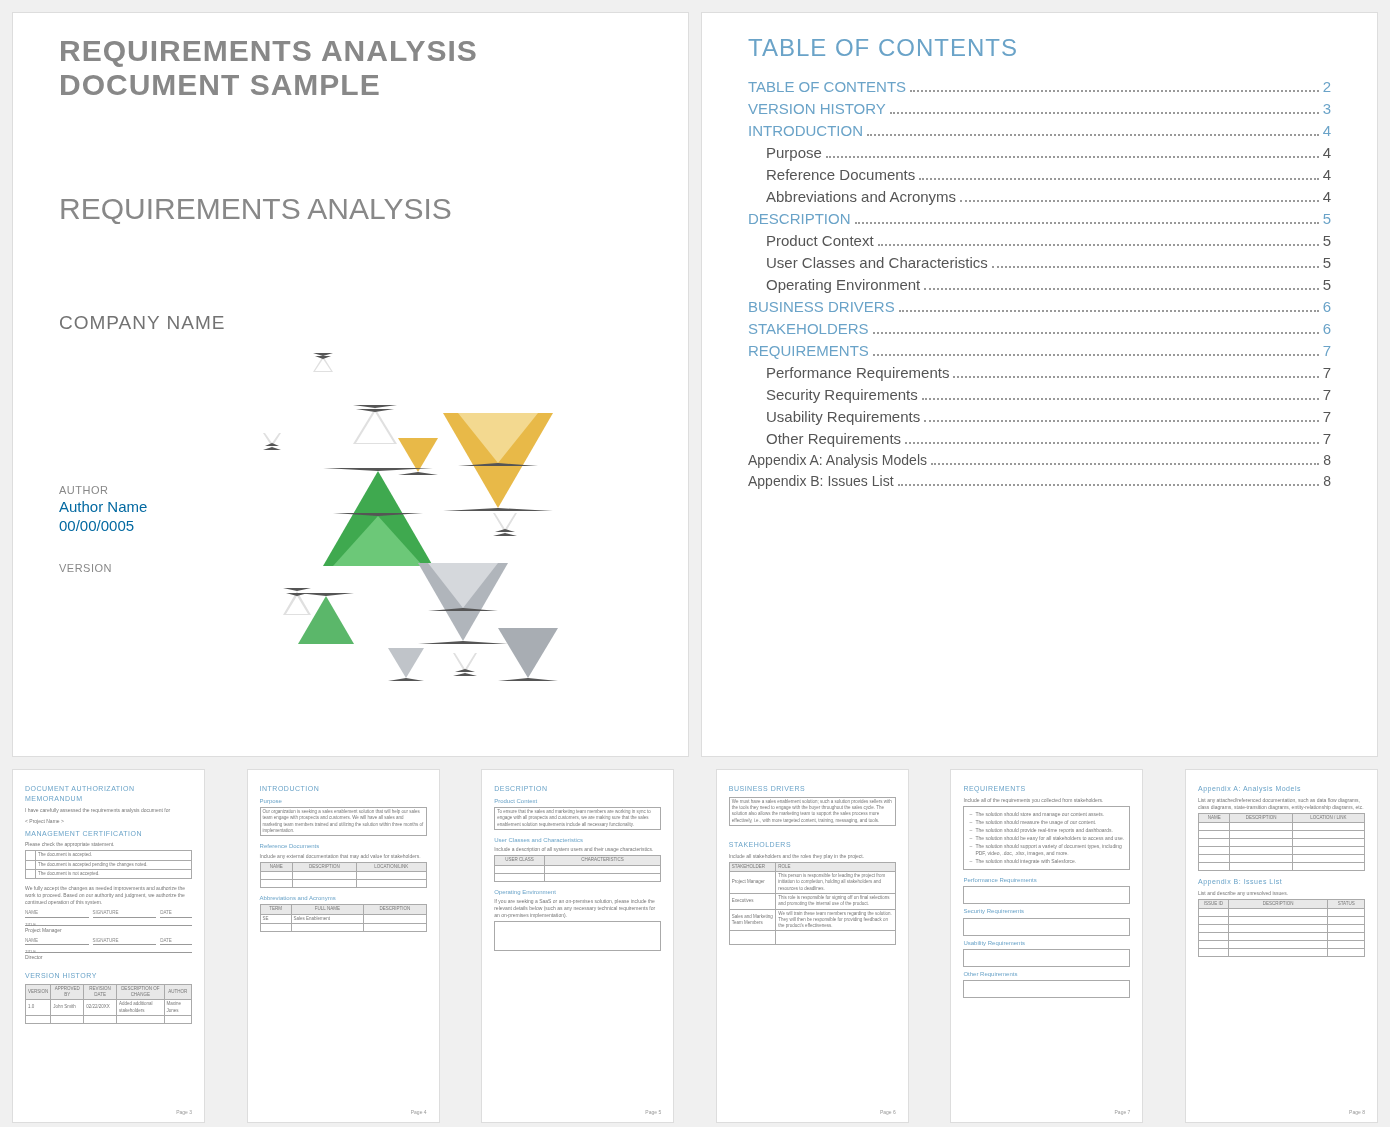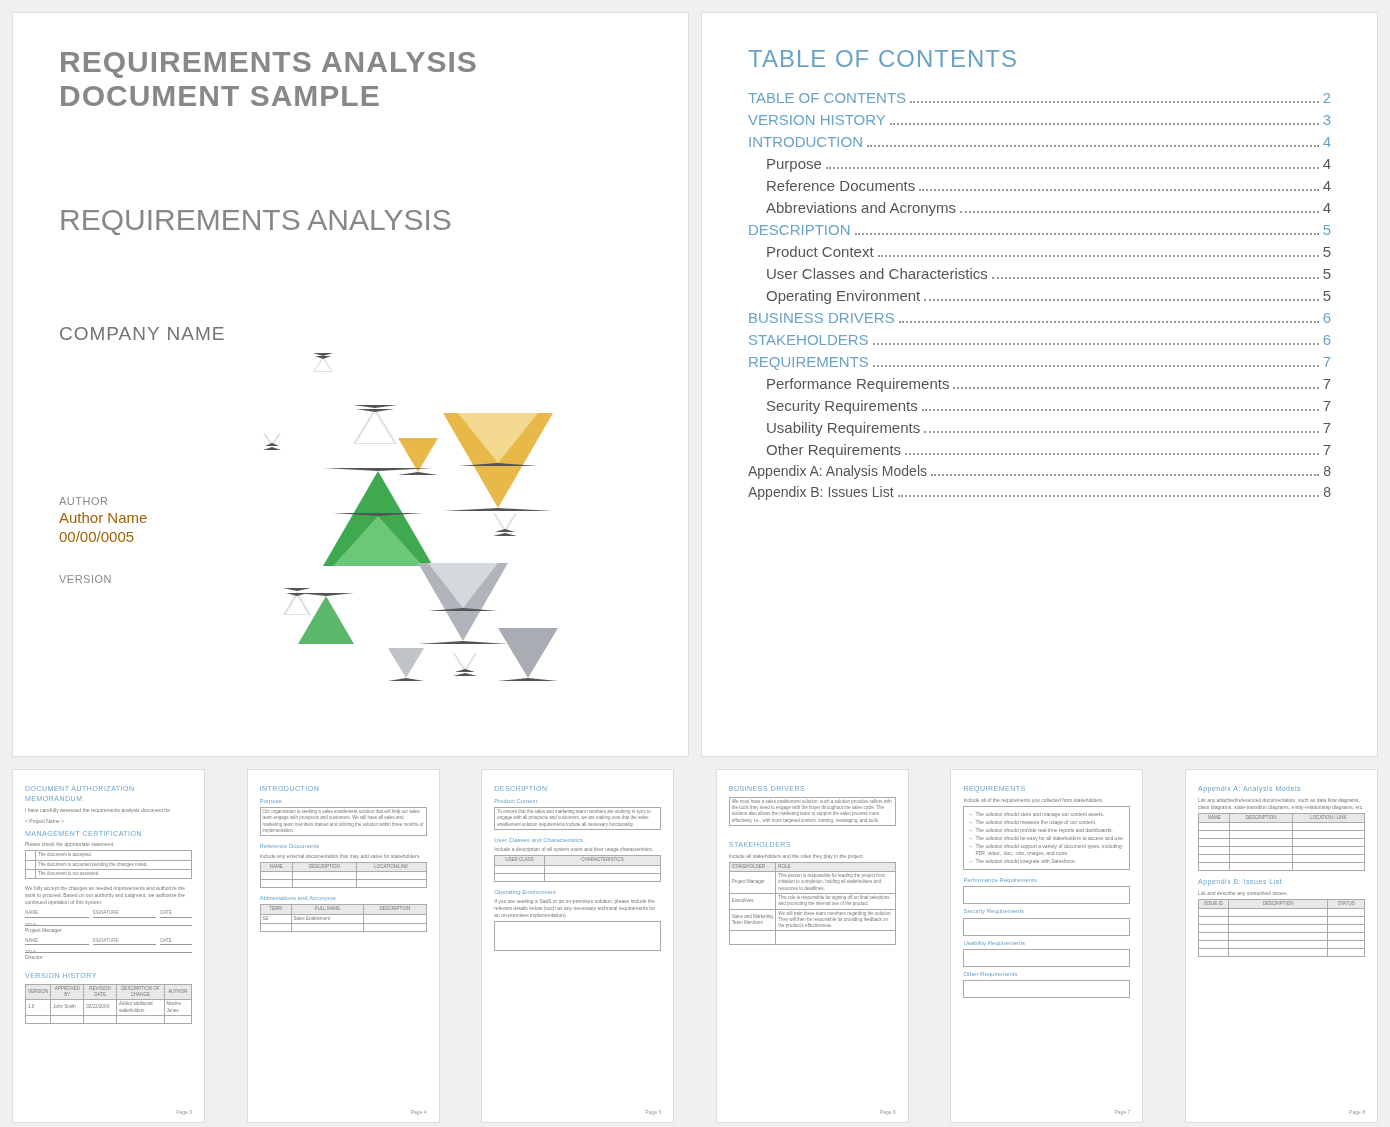--- a/index.html
+++ b/index.html
@@ -1,28 +1,28 @@
 <!DOCTYPE html>
 <html><head>
 <meta charset="utf-8">
 <style>
   * { box-sizing: border-box; margin: 0; padding: 0; }
   body { background: #f0f0f0; font-family: "Century Gothic", "Avant Garde", Arial, sans-serif; color: #555; padding: 12px; }
   .workspace { display: flex; flex-direction: column; gap: 12px; }
   .row { display: flex; gap: 12px; }
-  .page-large { background: #fff; border: 1px solid #ddd; flex: 1; height: 745px; padding: 32px 46px; position: relative; overflow: hidden; }
+  .page-large { background: #fff; border: 1px solid #ddd; flex: 1; height: 745px; padding: 21px 46px; position: relative; overflow: hidden; }
   .page-small { background: #fff; border: 1px solid #ddd; width: 193px; height: 354px; padding: 10px 12px; position: relative; font-size: 5.5px; line-height: 1.4; overflow: hidden; }
   .thumbs { display: flex; justify-content: space-between; }
 
   
   h1.cover-title { font-size: 30px; font-weight: 700; letter-spacing: 1px; color: #888; }
   h2.cover-sub { font-size: 30px; font-weight: 400; color: #888; margin-top: 90px; }
   .company { font-size: 19px; color: #737373; letter-spacing: 1px; margin-top: 86px; }
   .meta-label { font-size: 11px; letter-spacing: 0.5px; color: #888; margin-top: 28px; }
-  .meta-value { font-size: 15px; color: #a16207; margin-top: 2px; }
+  .meta-value { font-size: 15px; color: #0369a1; margin-top: 2px; }
   .cover-art { position: absolute; left: 230px; top: 340px; width: 340px; height: 370px; }
   .tri { position: absolute; width: 0; height: 0; border-style: solid; }
 
   
   h2.toc-title { font-size: 24px; font-weight: 400; color: #6aa3c8; letter-spacing: 1px; margin-bottom: 16px; }
   .toc-line { display: flex; align-items: baseline; margin: 4px 0; font-size: 15px; }
   .toc-line.h1 { color: #6aa3c8; }
   .toc-line.h2 { padding-left: 18px; }
   .toc-line.appendix { font-size: 14px; }
   .toc-label { white-space: nowrap; }

